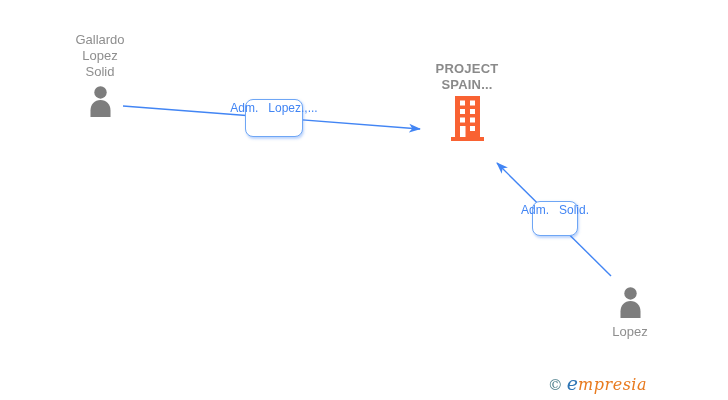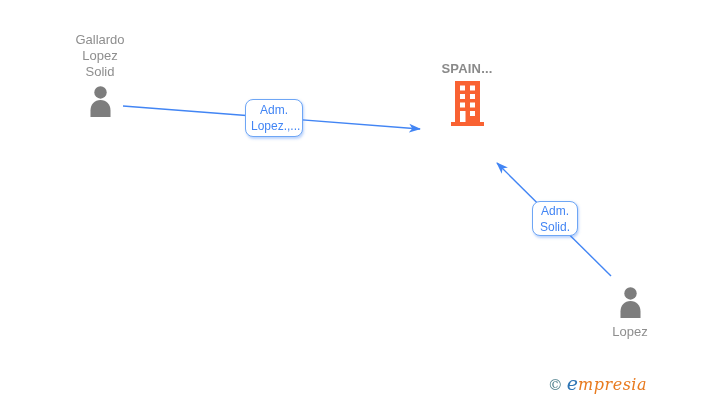--- a/index.html
+++ b/index.html
@@ -13,21 +13,21 @@
   .node-label { color:#8e8e8e; font-size:13px; line-height:16px; }
   .node-label div { white-space:nowrap; }
   .company-label { color:#8a8a8a; font-size:13px; line-height:15.5px; font-weight:bold; letter-spacing:.2px; }
   .person-icon-svg { display:block; margin:6px auto 0; }
   .building-icon-svg { display:block; margin:4px auto 0; }
 
   .edge-label {
     position:absolute; box-sizing:border-box;
     background:#ffffff; border:1.5px solid #6ea6f5; border-radius:8px;
     color:#4285f4; font-size:12px; line-height:16px; text-align:center;
-    display:flex; flex-direction:column; justify-content:center;
+    display:flex; flex-direction:row; justify-content:center;
     box-shadow:1px 1.5px 2.5px rgba(66,133,244,0.35);
   }
   .edge-label div { white-space:nowrap; padding:0 5px; }
   .edge-label-1 { left:245px; top:99px;  width:58px; height:38px; }
   .edge-label-2 { left:532px; top:201px; width:46px; height:35px; }
 
   .node-person-1 { left:30px;  top:32px;  width:140px; }
   .node-company  { left:387px; top:61px;  width:160px; }
   .node-person-2 { left:560px; top:287px; width:140px; }
   .node-person-2 .node-label { margin-top:6px; }
@@ -62,20 +62,21 @@
       <div>Solid</div>
     </div>
     <svg class="person-icon-svg" width="29" height="31" viewBox="0 0 24 26" xmlns="http://www.w3.org/2000/svg">
       <circle cx="12" cy="5.4" r="5.2" fill="#7d7d7d"></circle>
       <path d="M12,11.8 C7,11.8 3.6,15.4 3.6,20.6 L3.6,26 L20.4,26 L20.4,20.6 C20.4,15.4 17,11.8 12,11.8 Z" fill="#7d7d7d"></path>
     </svg>
   </div>
 
   <div class="node node-company">
     <div class="company-label">
+      <div>PROJECT</div>
       <div>SPAIN...</div>
     </div>
     <svg class="building-icon-svg" width="33" height="45" viewBox="0 0 33 45" xmlns="http://www.w3.org/2000/svg">
       <rect x="4" y="0" width="25" height="41.5" fill="#f96232"></rect>
       <rect x="0" y="41" width="33" height="4" fill="#f96232"></rect>
       <rect x="9" y="4.5" width="5" height="5" fill="#ffffff"></rect>
       <rect x="19" y="4.5" width="5" height="5" fill="#ffffff"></rect>
       <rect x="9" y="13" width="5" height="5" fill="#ffffff"></rect>
       <rect x="19" y="13" width="5" height="5" fill="#ffffff"></rect>
       <rect x="9" y="21.5" width="5" height="5" fill="#ffffff"></rect>

